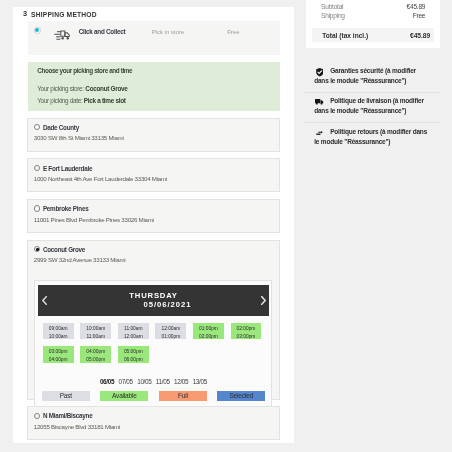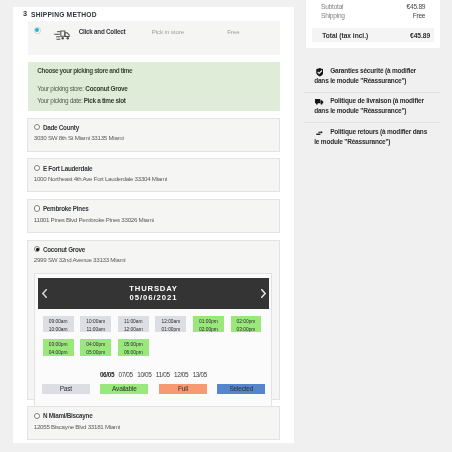--- a/index.html
+++ b/index.html
@@ -58,21 +58,21 @@
     font-size:6.2px; letter-spacing:-0.28px; line-height:8px; }
 
   
   .cal { position:absolute; left:6.1px; width:238px; background:#fbfbfb;
     border:1px solid #e2e2e2; }
   .cal-head { position:absolute; left:3.1px; top:4.1px; width:230.1px; height:31.1px;
     background:#343434; color:#ffffff; }
   .cal-head .dow { position:absolute; width:100%; text-align:center; top:7.3px;
     font-size:7.7px; font-weight:700; letter-spacing:0.8px; line-height:8px; }
   .cal-head .dat { position:absolute; width:100%; text-align:center; top:16.2px;
-    font-size:7.7px; font-weight:700; letter-spacing:0.95px; line-height:8px; }
+    font-size:7.7px; font-weight:700; letter-spacing:0.95px; line-height:8px;margin-left:14px; }
   .cal-head .arr { position:absolute; top:11.4px; line-height:0; }
   .slot { position:absolute; width:30.8px; height:16.8px; font-size:4.85px;
     text-align:center; color:#2b2b2b; line-height:7.4px; padding-top:2.6px; }
   .slot.past { background:#dcdee3; }
   .slot.avail{ background:#9ae87c; }
   .dates { position:absolute; width:100%; text-align:center; font-size:6.4px;
     color:#3d3d3d; letter-spacing:-0.35px; }
   .dates b { font-weight:700; color:#1e1e1e; }
   .dates .dsp { display:inline-block; width:4.4px; }
   .leg { position:absolute; height:10.6px; font-size:6.5px; text-align:center;
@@ -161,21 +161,21 @@
           <span class="radio cradio"></span>
           <span class="cname">Pembroke Pines</span>
           <span class="caddr">11001 Pines Blvd Pembroke Pines 33026 Miami</span>
         </div>
         <div class="card" style="top: 233px; height: 160px;">
           <span class="radio cradio on">
             <i></i>
           </span>
           <span class="cname">Coconut Grove</span>
           <span class="caddr">2999 SW 32nd Avenue 33133 Miami</span>
-          <div class="cal" style="top: 32px; height: 157px;">
+          <div class="cal" style="top: 39px; height: 157px;">
             <div class="cal-head">
               <span class="arr" style="left:3.3px"><svg width="5" height="9" viewBox="0 0 5 9">
                   <path d="M4.4 0.6 0.8 4.5 4.4 8.4" fill="none" stroke="#d9d9d9" stroke-width="1.5" stroke-linecap="square" stroke-linejoin="miter"></path>
                 </svg></span>
               <span class="arr" style="right:2.4px"><svg width="5" height="9" viewBox="0 0 5 9">
                   <path d="M0.6 0.6 4.2 4.5 0.6 8.4" fill="none" stroke="#e6e6e6" stroke-width="1.5" stroke-linecap="square" stroke-linejoin="miter"></path>
                 </svg></span>
               <div class="dow">THURSDAY</div>
               <div class="dat">05/06/2021</div>
             </div>

